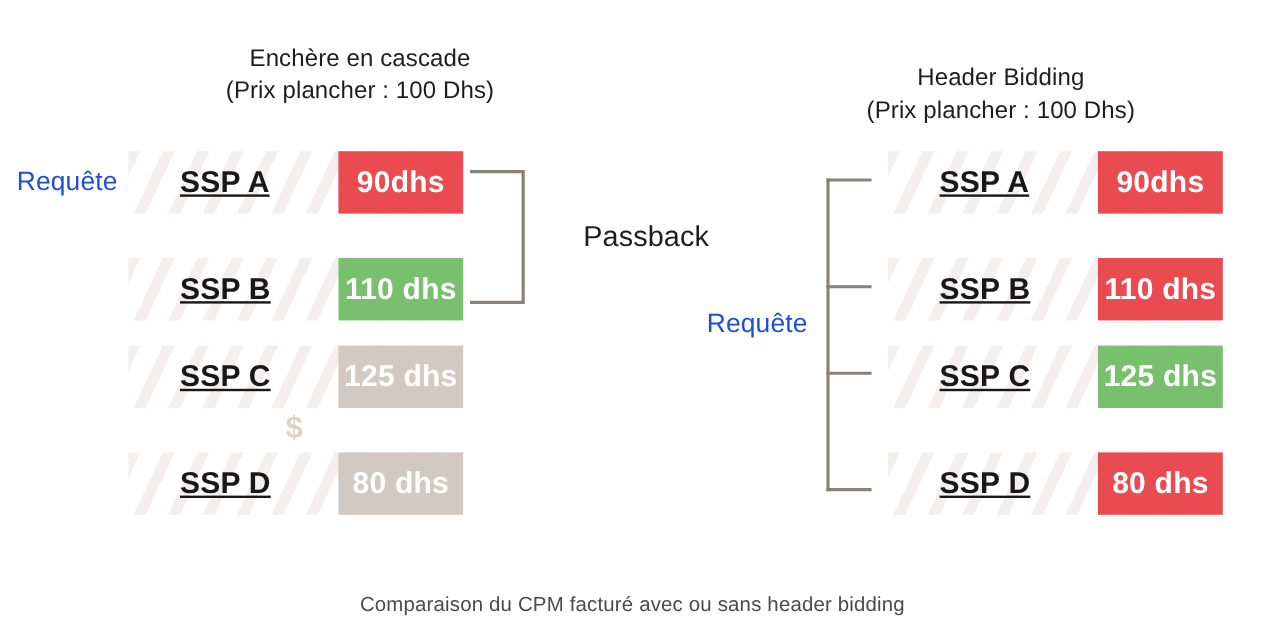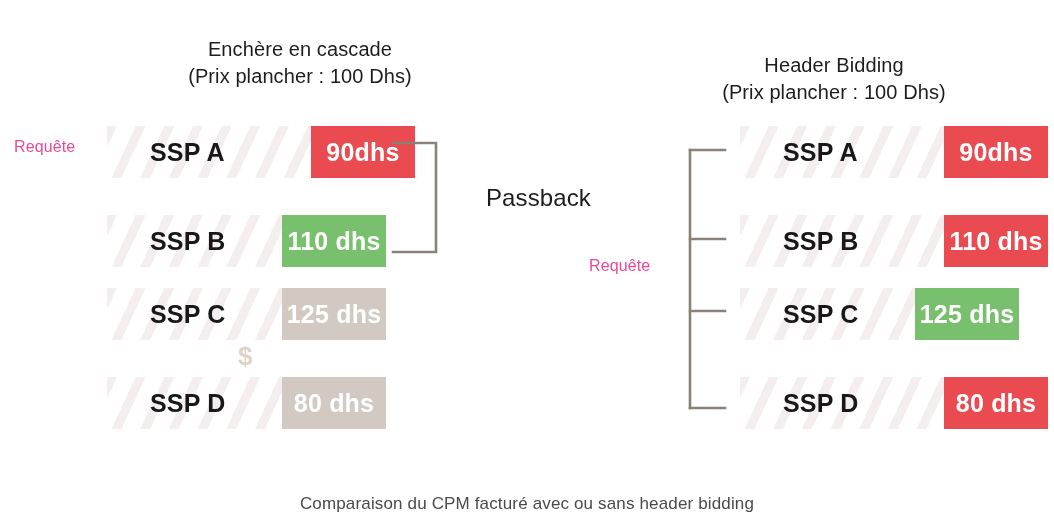--- a/index.html
+++ b/index.html
@@ -47,42 +47,43 @@
   .ssp-label {
     position: absolute;
     top: 0;
     height: 52px;
     line-height: 52px;
     font-size: 25px;
     font-weight: 700;
     color: #18181a;
     letter-spacing: 0.2px;
     white-space: nowrap;
+    text-decoration: underline;
   }
   .price-box {
     position: absolute;
     top: 0;
     height: 52px;
     line-height: 52px;
     text-align: center;
     color: #ffffff;
     font-size: 25px;
     font-weight: 700;
     letter-spacing: 0.2px;
     white-space: nowrap;
   }
-  .price-red   { background: #e94b51; margin-left: 29px; }
+  .price-red   { background: #e94b51; }
   .price-green { background: #78bf6e; }
   .price-grey  { background: #d2c9c2; }
 
   
   .side-label {
     position: absolute;
-    font-size: 16px;
-    color: #ec4899;
+    font-size: 22px;
+    color: #1d4ed8;
     font-weight: 400;
     letter-spacing: 0.1px;
     white-space: nowrap;
   }
 
   
   .dollar-glyph {
     position: absolute;
     font-size: 26px;
     font-weight: 700;

